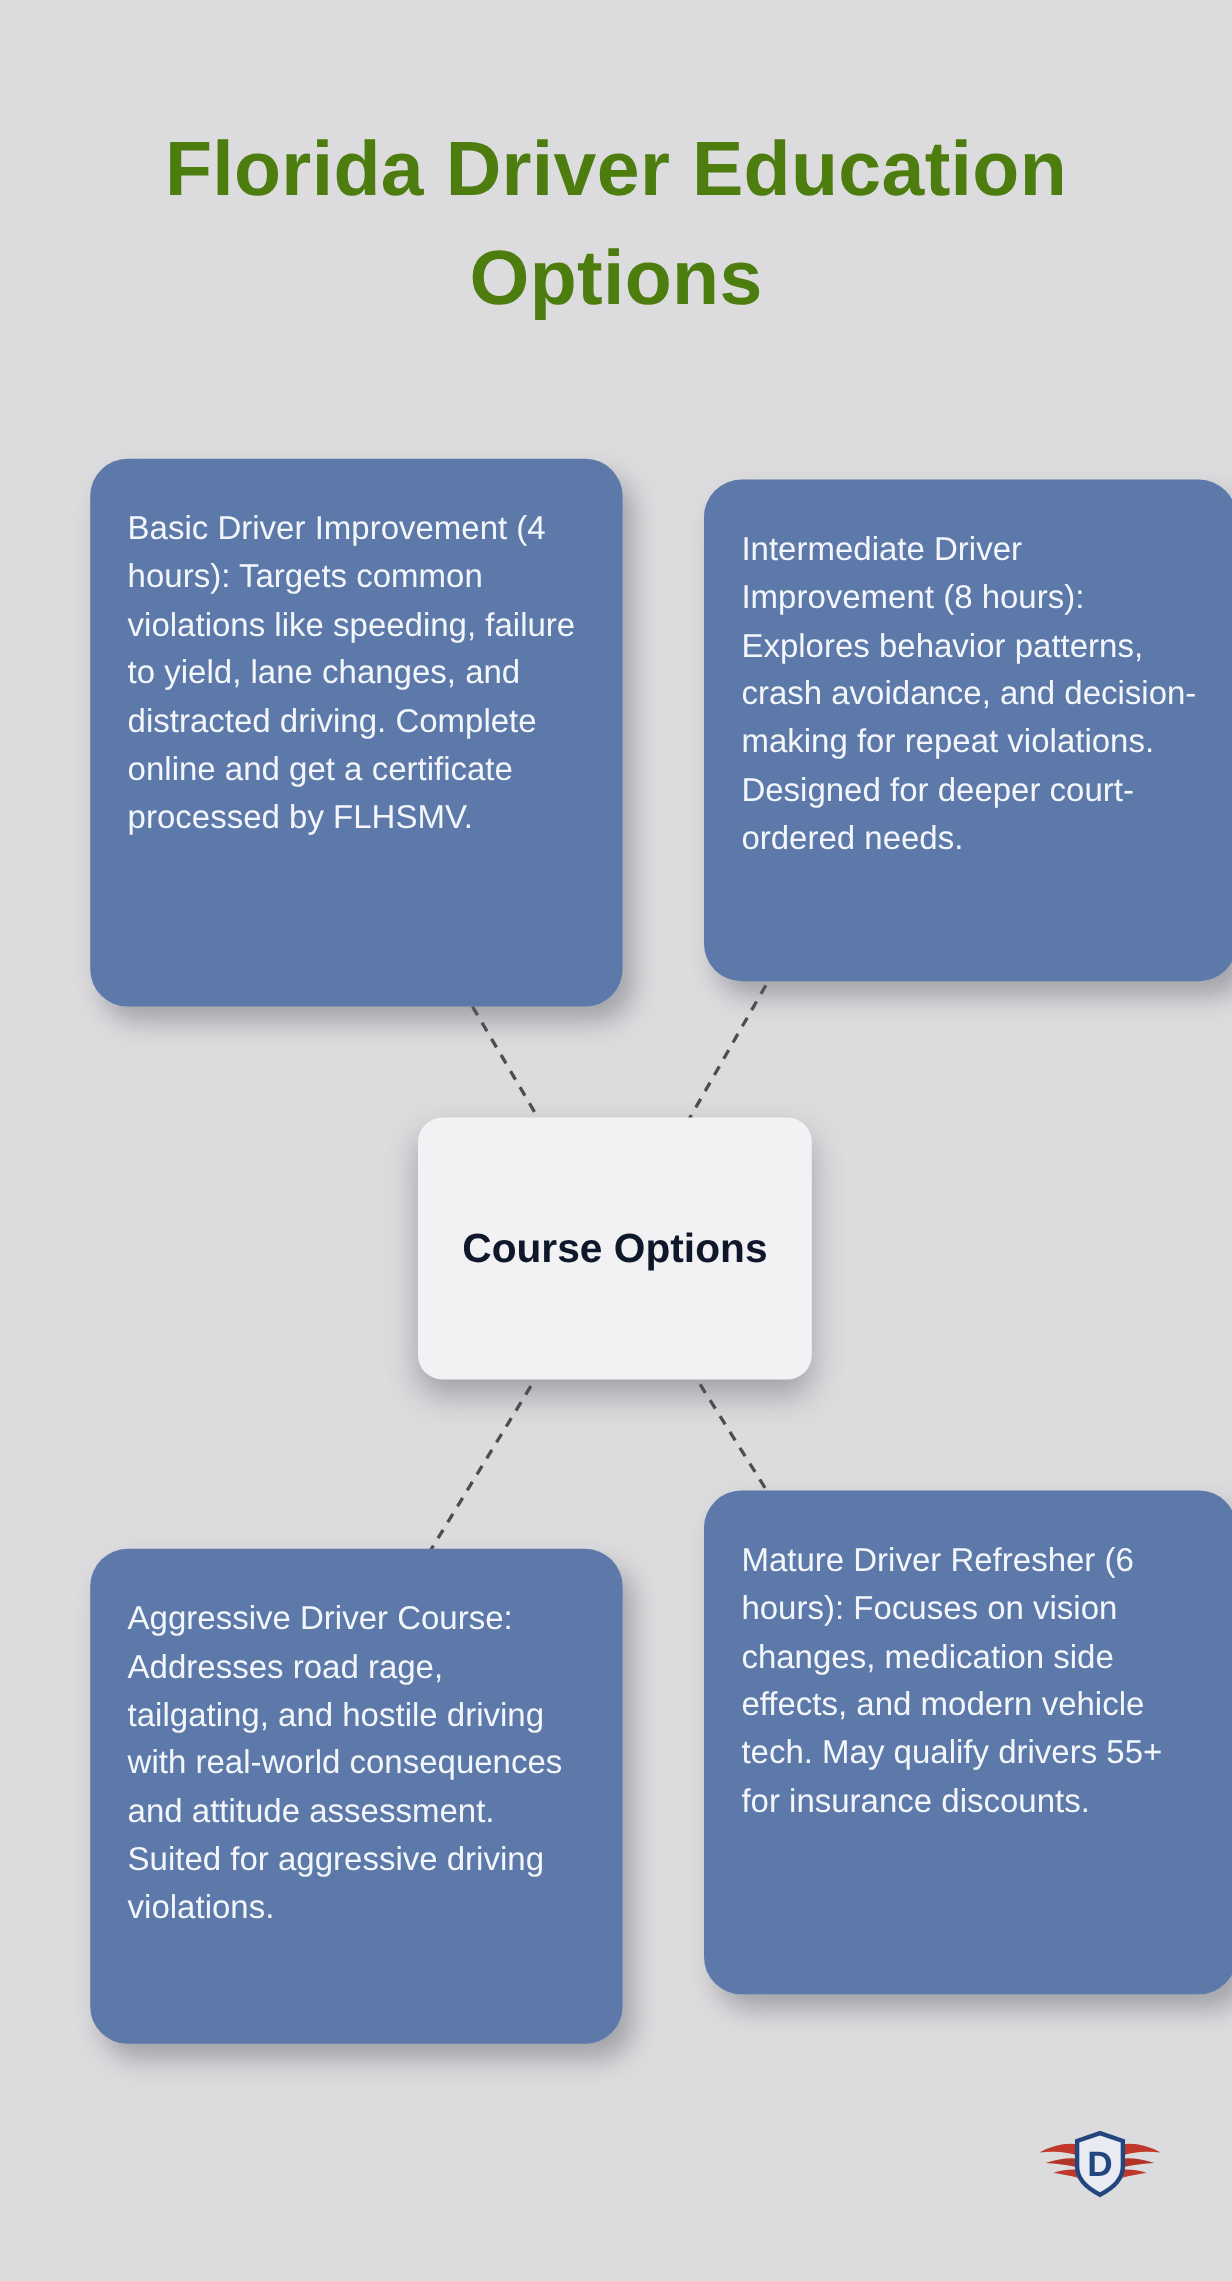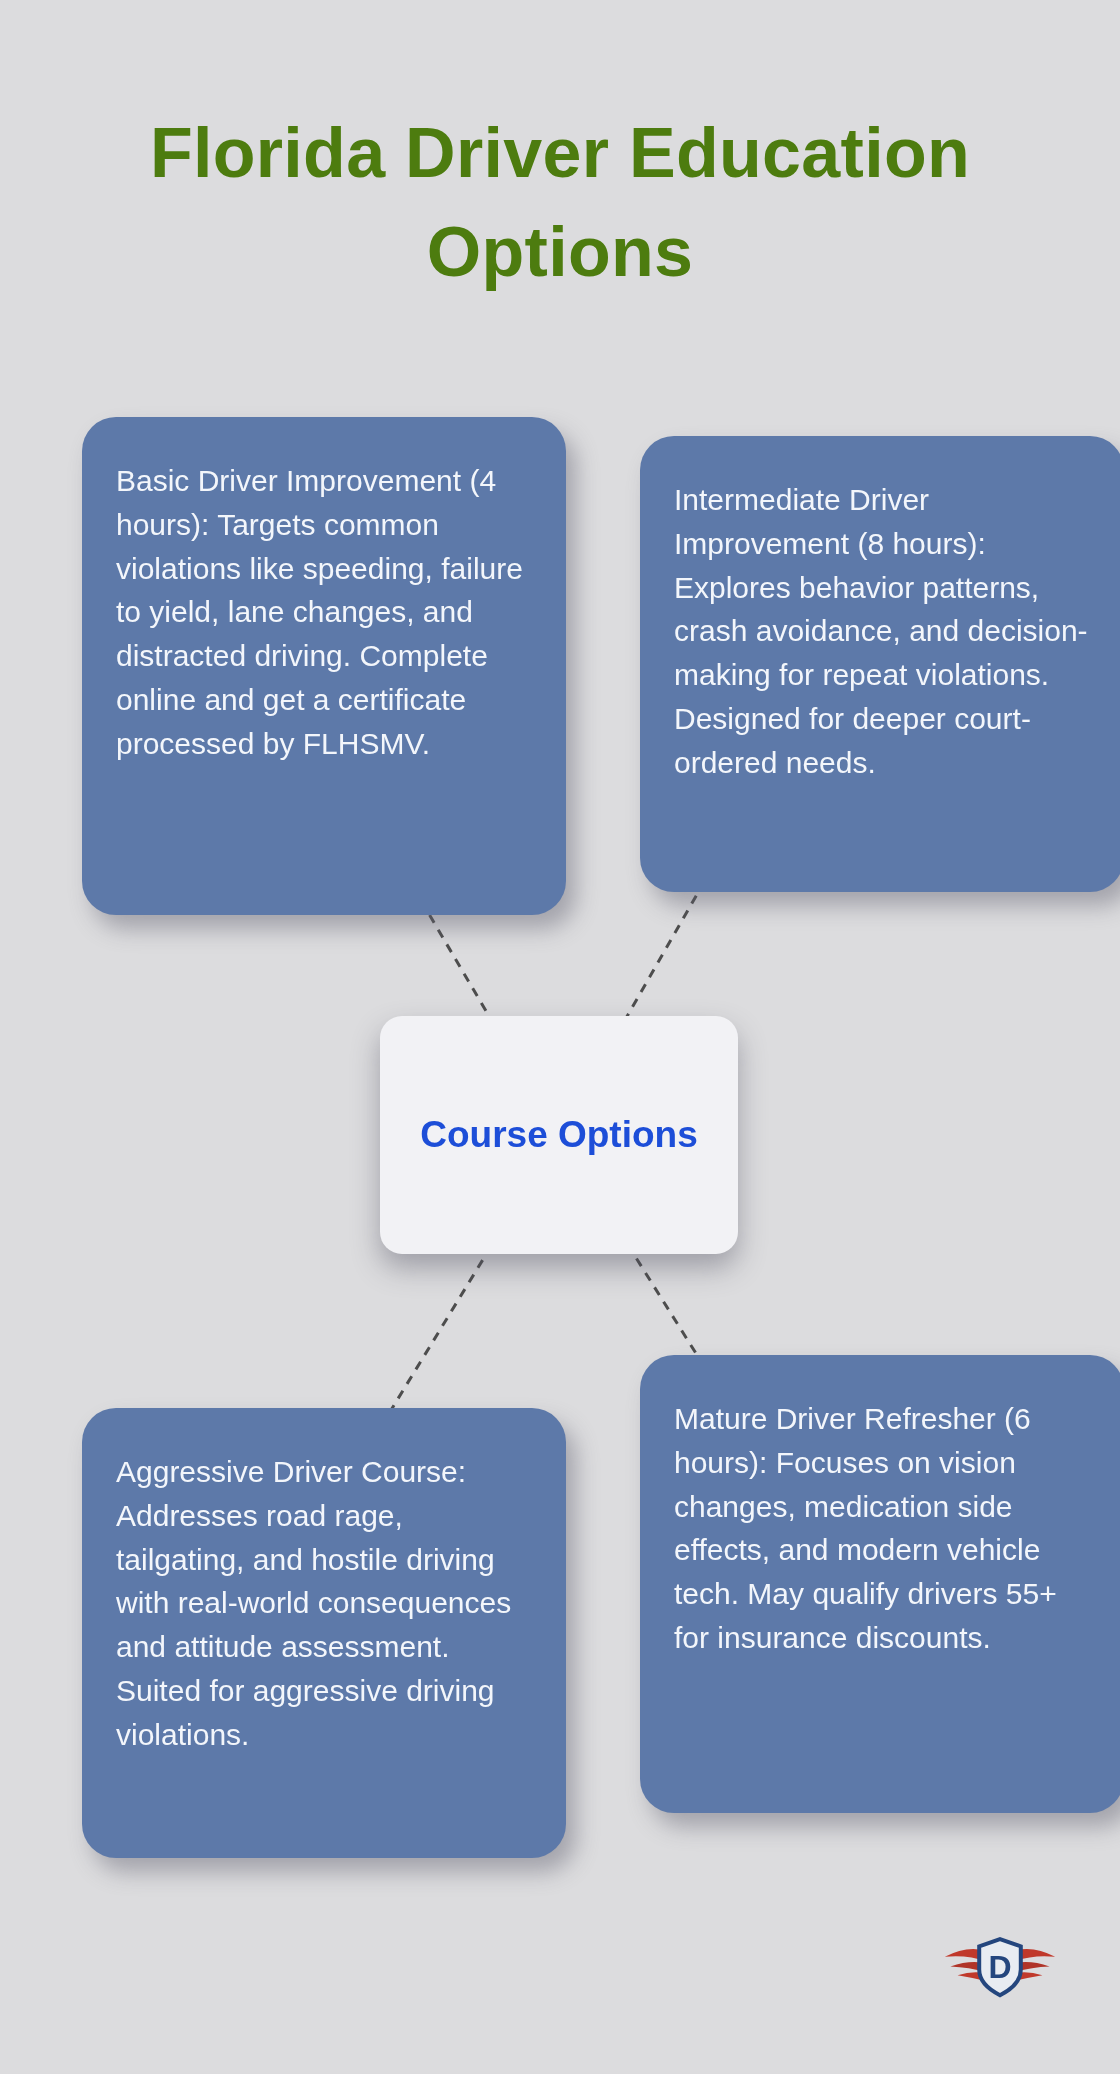--- a/index.html
+++ b/index.html
@@ -27,21 +27,21 @@
   .node-tr { left:640px; top:417px;  min-height:456px;margin-top:19px; }
   .node-bl { left:82px;  top:1408px; min-height:450px; }
   .node-br { left:640px; top:1355px; min-height:458px; }
   .center-node {
     position:absolute; z-index:3; left:380px; top:1016px;
     width:358px; height:238px;
     background:#f2f2f5; border-radius:22px;
     box-shadow:0 14px 28px rgba(85,85,100,0.45);
     display:flex; align-items:center; justify-content:center;
   }
-  .center-node span { font-size:37px; font-weight:700; color:#1d4ed8; }
+  .center-node span { font-size:37px; font-weight:700; color:#0f172a; }
   .logo { position:absolute; left:940px; top:1928px; z-index:2; width:120px; height:80px; }
 </style>
 </head>
 <body>
 
 <div class="canvas">
 
   <div class="title">Florida Driver Education Options</div>
 
   <svg class="connector-svg" width="1120" height="2074" viewBox="0 0 1120 2074">

